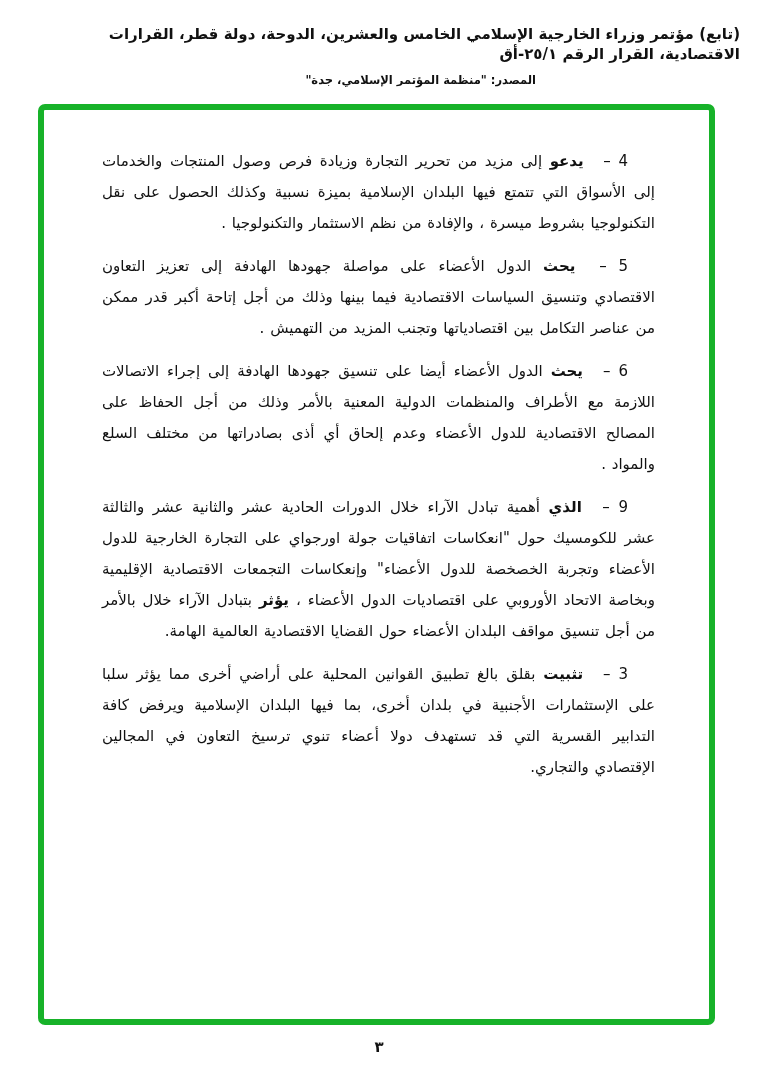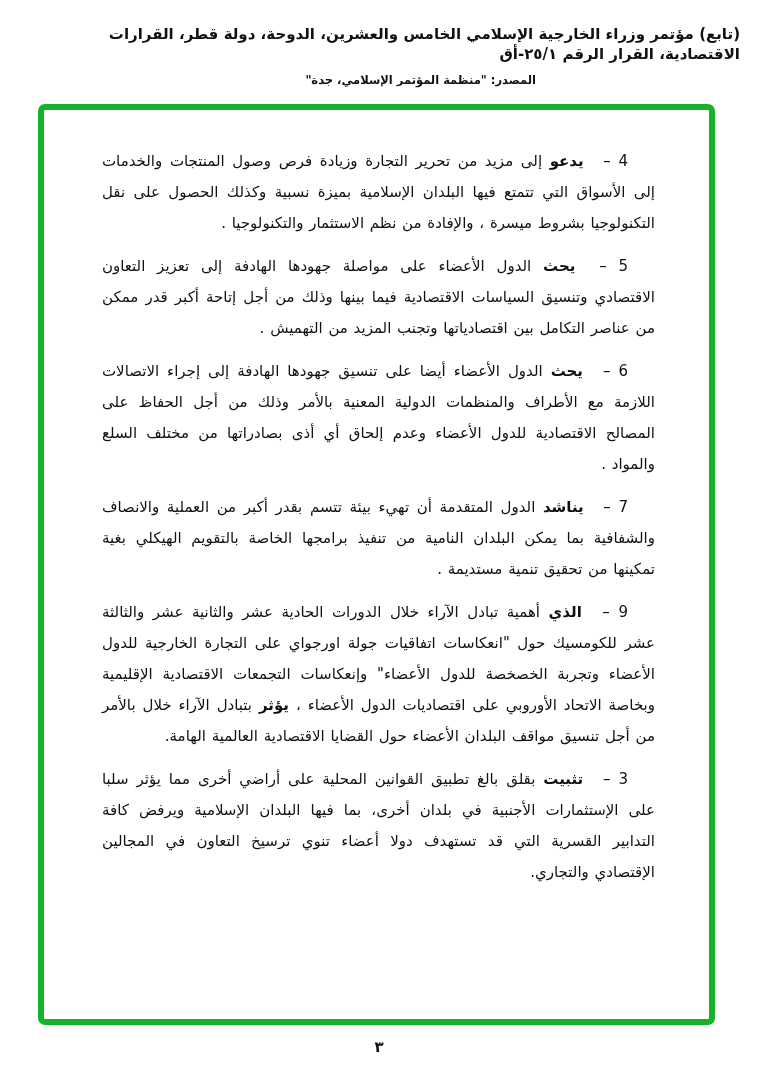--- a/index.html
+++ b/index.html
@@ -91,27 +91,20 @@
     </div>
 
     <div class="res-item">
       <p>
         <span class="res-num">6 –</span>
         <span class="res-lead">يحث</span>
         <span>الدول الأعضاء أيضا على تنسيق جهودها الهادفة إلى إجراء الاتصالات اللازمة مع الأطراف والمنظمات الدولية المعنية بالأمر وذلك من أجل الحفاظ على المصالح الاقتصادية للدول الأعضاء وعدم إلحاق أي أذى بصادراتها من مختلف السلع والمواد .</span>
       </p>
     </div>
 
-    <div class="res-item">
-      <p>
-        <span class="res-num">7 –</span>
-        <span class="res-lead">يناشد</span>
-        <span>الدول المتقدمة أن تهيء بيئة تتسم بقدر أكبر من العملية والانصاف والشفافية بما يمكن البلدان النامية من تنفيذ برامجها الخاصة بالتقويم الهيكلي بغية تمكينها من تحقيق تنمية مستديمة .</span>
-      </p>
-    </div>
 
 
     <div class="res-item">
       <p>
         <span class="res-num">9 –</span>
         <span class="res-lead">الذي</span>
         <span>أهمية تبادل الآراء خلال الدورات الحادية عشر والثانية عشر والثالثة عشر للكومسيك حول "انعكاسات اتفاقيات جولة اورجواي على التجارة الخارجية للدول الأعضاء وتجربة الخصخصة للدول  الأعضاء" وإنعكاسات التجمعات الاقتصادية الإقليمية وبخاصة الاتحاد الأوروبي على اقتصاديات الدول الأعضاء ،</span>
         <span class="res-lead">يؤثر</span>
         <span>بتبادل الآراء خلال بالأمر من أجل تنسيق مواقف البلدان الأعضاء حول القضايا الاقتصادية العالمية الهامة.</span>
       </p>

